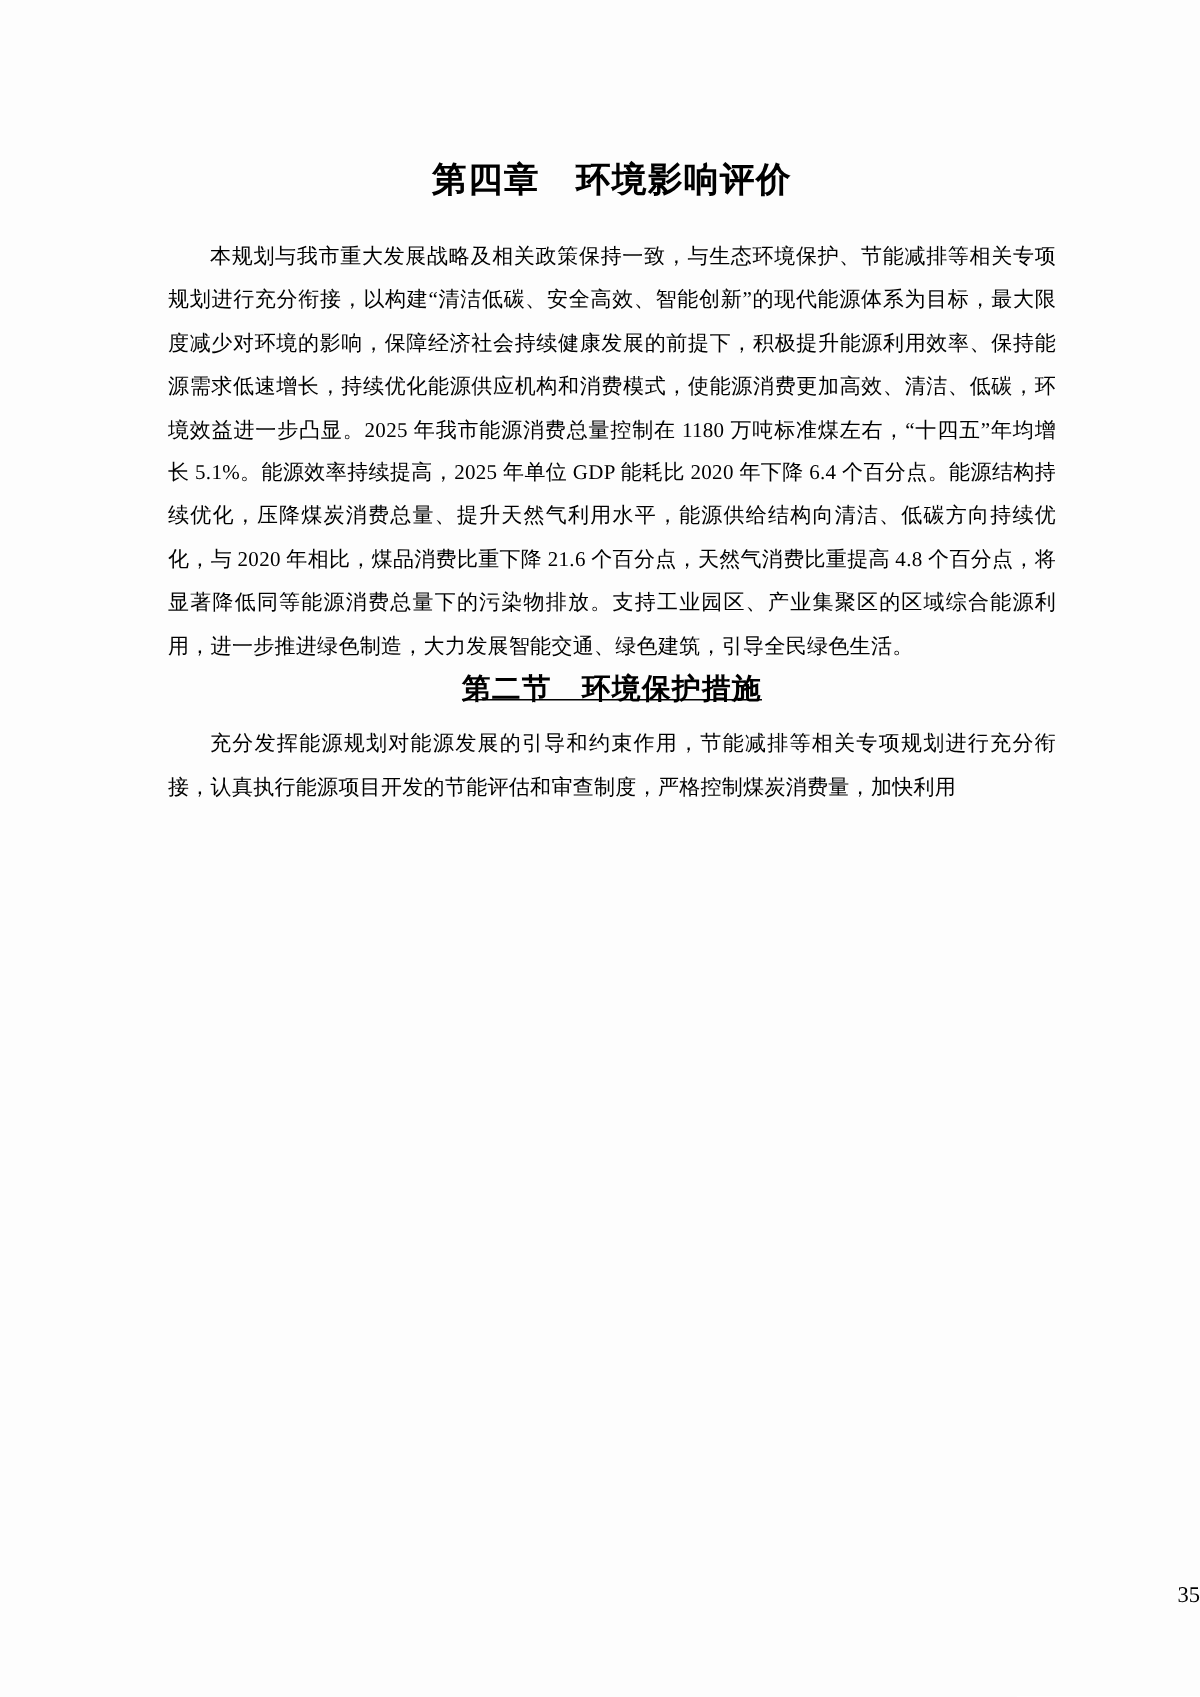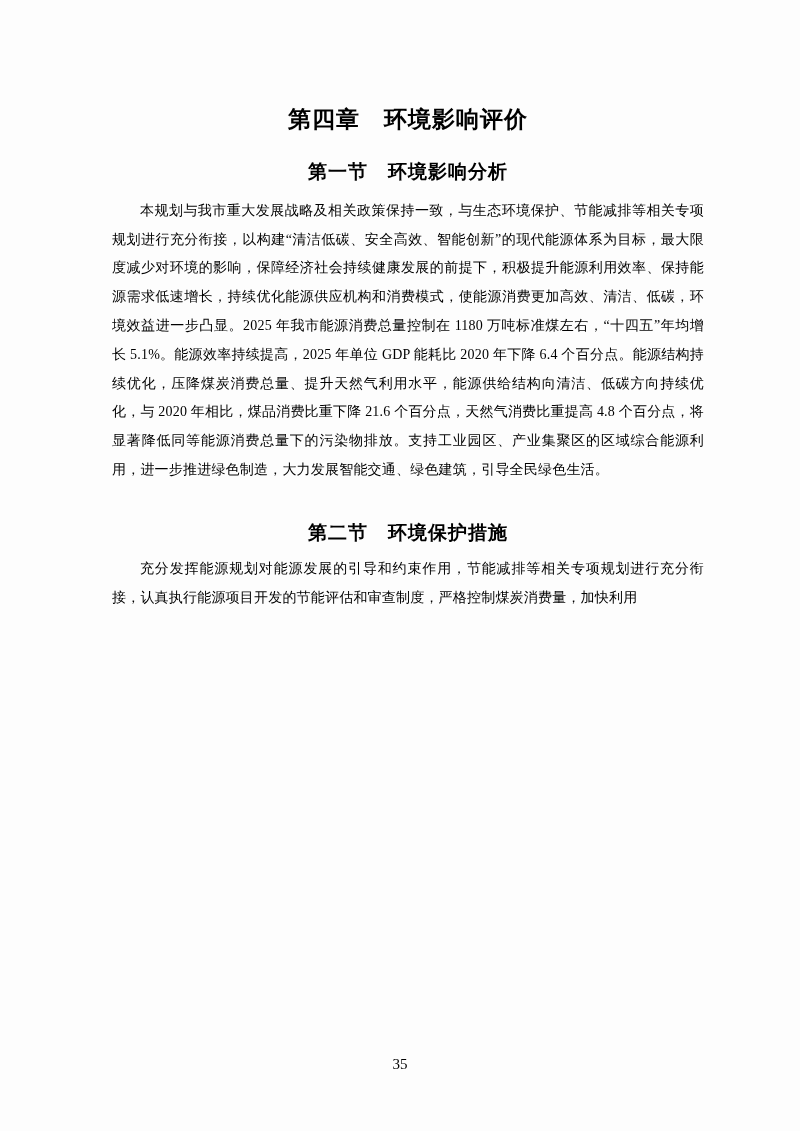--- a/index.html
+++ b/index.html
@@ -33,50 +33,49 @@
   }
   .section-title {
     text-align: center;
     font-size: 19px;
     font-weight: bold;
     letter-spacing: 1px;
     margin: 0 0 10px 0;
     line-height: 1.5;
   }
   .section-title.second {
-    margin-top: 34px;
     margin-bottom: 8px;
+    text-decoration: underline;
   }
   p.body-text {
     font-size: 14px;
     line-height: 2.06;
     text-align: justify;
     text-justify: inter-ideograph;
     text-indent: 2em;
     margin: 0;
     letter-spacing: 0.2px;
   }
   .page-number {
     position: absolute;
     left: 0;
     right: 0;
     bottom: 58px;
-    text-align: center;
+    text-align: right;
     font-size: 15px;
     font-family: "Liberation Serif", "DejaVu Serif", serif;
   }
 </style>
 </head>
 <body>
 
 <div class="page">
 
   <h1 class="chapter-title">第四章　环境影响评价</h1>
 
-  <h2 class="section-title">第一节　环境影响分析</h2>
 
   <p class="body-text">本规划与我市重大发展战略及相关政策保持一致，与生态环境保护、节能减排等相关专项规划进行充分衔接，以构建“清洁低碳、安全高效、智能创新”的现代能源体系为目标，最大限度减少对环境的影响，保障经济社会持续健康发展的前提下，积极提升能源利用效率、保持能源需求低速增长，持续优化能源供应机构和消费模式，使能源消费更加高效、清洁、低碳，环境效益进一步凸显。2025 年我市能源消费总量控制在 1180 万吨标准煤左右，“十四五”年均增长 5.1%。能源效率持续提高，2025 年单位 GDP 能耗比 2020 年下降 6.4 个百分点。能源结构持续优化，压降煤炭消费总量、提升天然气利用水平，能源供给结构向清洁、低碳方向持续优化，与 2020 年相比，煤品消费比重下降 21.6 个百分点，天然气消费比重提高 4.8 个百分点，将显著降低同等能源消费总量下的污染物排放。支持工业园区、产业集聚区的区域综合能源利用，进一步推进绿色制造，大力发展智能交通、绿色建筑，引导全民绿色生活。</p>
 
   <h2 class="section-title second">第二节　环境保护措施</h2>
 
   <p class="body-text">充分发挥能源规划对能源发展的引导和约束作用，节能减排等相关专项规划进行充分衔接，认真执行能源项目开发的节能评估和审查制度，严格控制煤炭消费量，加快利用</p>
 
   <div class="page-number">35</div>
 </div>
 

